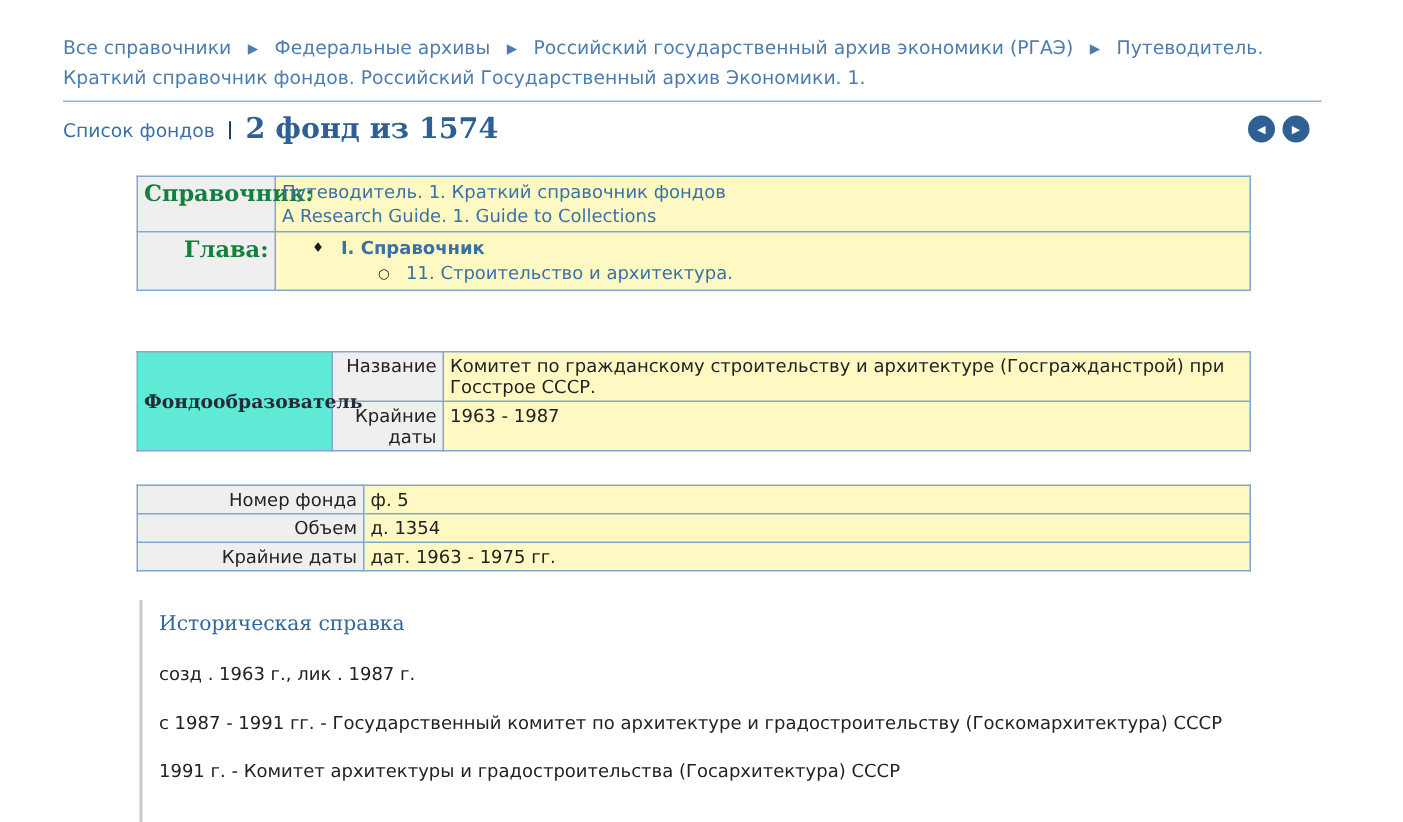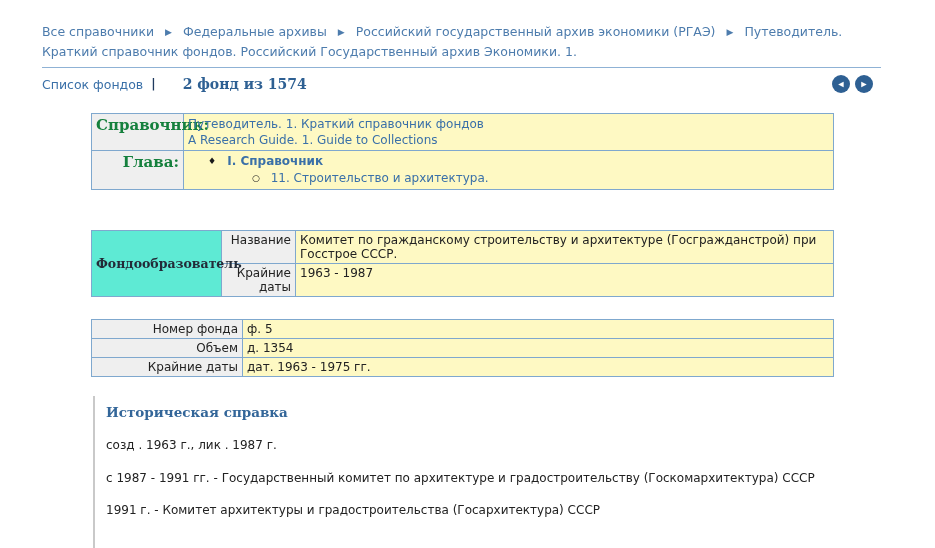--- a/index.html
+++ b/index.html
@@ -16,21 +16,21 @@
     color:#4D7CAD;
     border-bottom:1px solid #8FB2D5;
     padding-bottom:5px;
   }
   .crumb { color:#4D7CAD; text-decoration:none; cursor:pointer; }
   .crumb-sep { color:#4D7CAD; font-size:9px; margin:0 7px; vertical-align:1px; }
   
   .toolbar { margin:7px 0 0 42px; width:839px; display:flex; align-items:center; }
   .list-link { color:#3A70A8; font-size:12.5px; text-decoration:none; cursor:pointer; }
   .pipe { margin:0 8px; color:#1F3A5F; font-weight:bold; }
-  .fund-pos { font-family:"DejaVu Serif","Liberation Serif",serif; font-weight:bold; font-size:14px; color:#2E6093;margin-left:19px; }
+  .fund-pos { font-family:"DejaVu Serif","Liberation Serif",serif; font-weight:bold; font-size:19px; color:#2E6093; }
   .nav-arrows { margin-left:auto; display:flex; gap:5px; padding-right:8px; }
   .nav-btn {
     width:18px; height:18px; border-radius:50%;
     background:#2E6093; color:#fff; border:none;
     display:flex; align-items:center; justify-content:center;
     font-size:9px; line-height:1; cursor:pointer; padding:0;
   }
   
   .content { margin-left:91px; width:743px; }
   table { border-collapse:collapse; width:743px; table-layout:fixed; }
@@ -54,21 +54,21 @@
     background:#5eead4; padding-left:4px;
   }
   .fund-table { margin-top:22px; }
   
   .history {
     margin:19px 0 0 93px; width:730px;
     border-left:2px solid #C9C9C9;
     padding:8px 0 0 11px; height:200px;
   }
   .history-title {
-    font-family:"DejaVu Serif","Liberation Serif",serif; font-weight:bold;
+    font-family:"DejaVu Serif","Liberation Serif",serif; font-weight:normal;
     font-size:13.5px; color:#336699; margin:0 0 18px 0;
   }
   .history p { margin:0 0 17px 0; font-size:12px; color:#222; line-height:1.3; }
 </style>
 </head>
 <body>
 
 <div class="breadcrumb">
   <a class="crumb">Все справочники</a>
   <span class="crumb-sep">▶</span>

